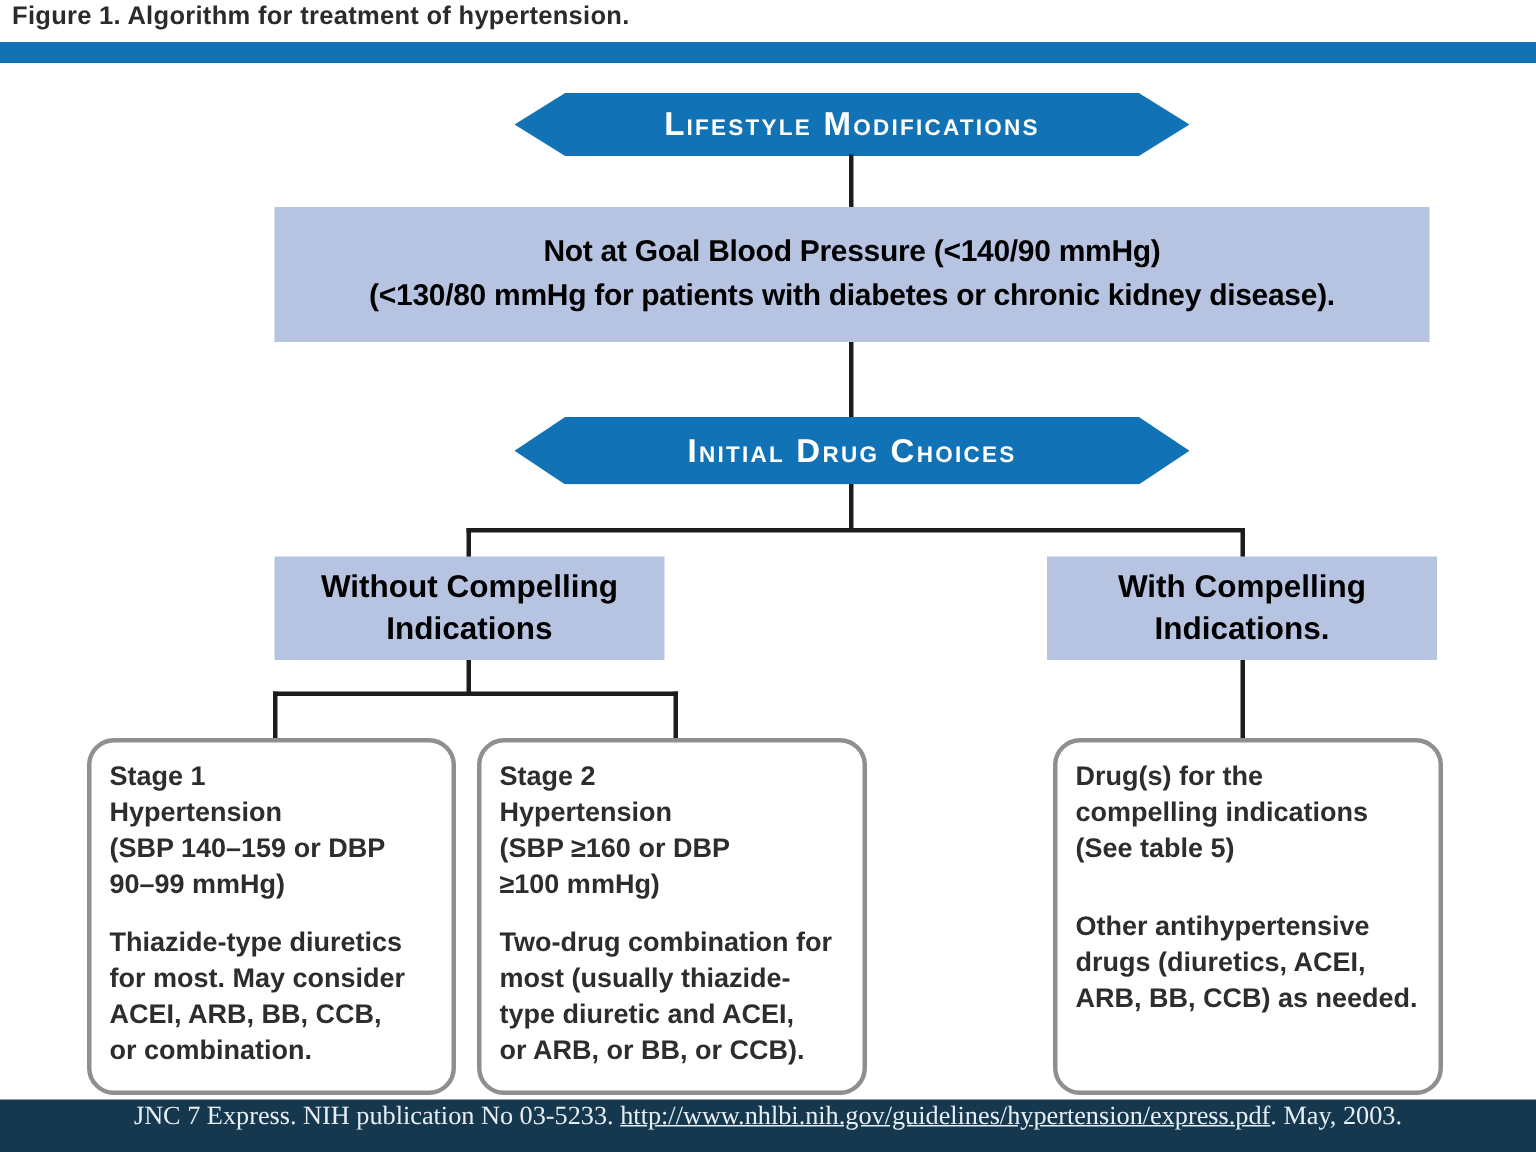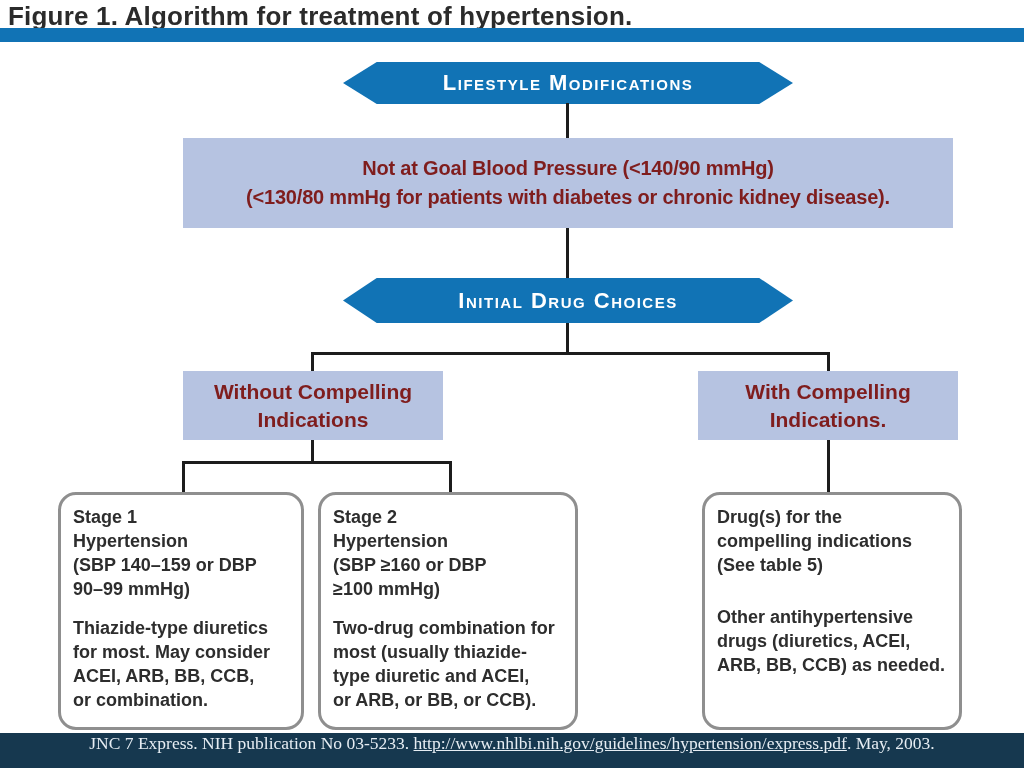--- a/index.html
+++ b/index.html
@@ -2,35 +2,35 @@
 <html><head>
 <meta charset="utf-8">
 <style>
   html,body{margin:0;padding:0;background:#fff;}
   .slide{
     position:relative;width:1024px;height:768px;overflow:hidden;background:#ffffff;
     font-family:"Liberation Sans", sans-serif;
   }
   .figure-title{
     position:absolute;left:8px;top:1px;width:1000px;
-    font-size:26px;font-weight:bold;color:#2b2b2b;letter-spacing:0.2px;
+    font-size:17px;font-weight:bold;color:#2b2b2b;letter-spacing:0.2px;
   }
   .accent-bar{
     position:absolute;left:0;top:28px;width:1024px;height:14px;background:#1173b5;
   }
   .banner{
     position:absolute;left:343px;width:450px;background:#1173b5;color:#ffffff;
     display:flex;align-items:center;justify-content:center;
     font-weight:bold;font-size:22px;font-variant:small-caps;letter-spacing:1.5px;
     clip-path:polygon(0% 50%, 7.5% 0%, 92.5% 0%, 100% 50%, 92.5% 100%, 7.5% 100%);
   }
   .banner.lifestyle{top:62px;height:42px;}
   .banner.drugchoices{top:278px;height:45px;}
   .bluebox{
-    position:absolute;background:#b6c3e1;color:#7f1d1d;
+    position:absolute;background:#b6c3e1;color:#000000;
     display:flex;align-items:center;justify-content:center;text-align:center;
   }
   .goalbox{
     left:183px;top:138px;width:770px;height:90px;
     font-size:20px;font-weight:bold;line-height:1.45;letter-spacing:-0.2px;padding:0 8px;box-sizing:border-box;
   }
   .branchbox{
     width:260px;top:371px;height:69px;
     font-size:21px;font-weight:bold;line-height:1.32;
   }

